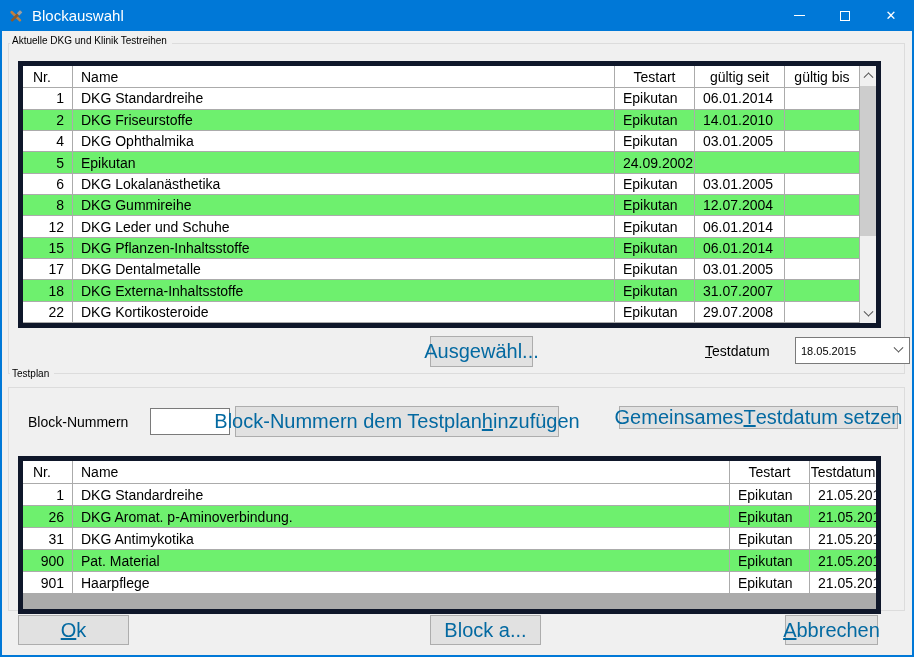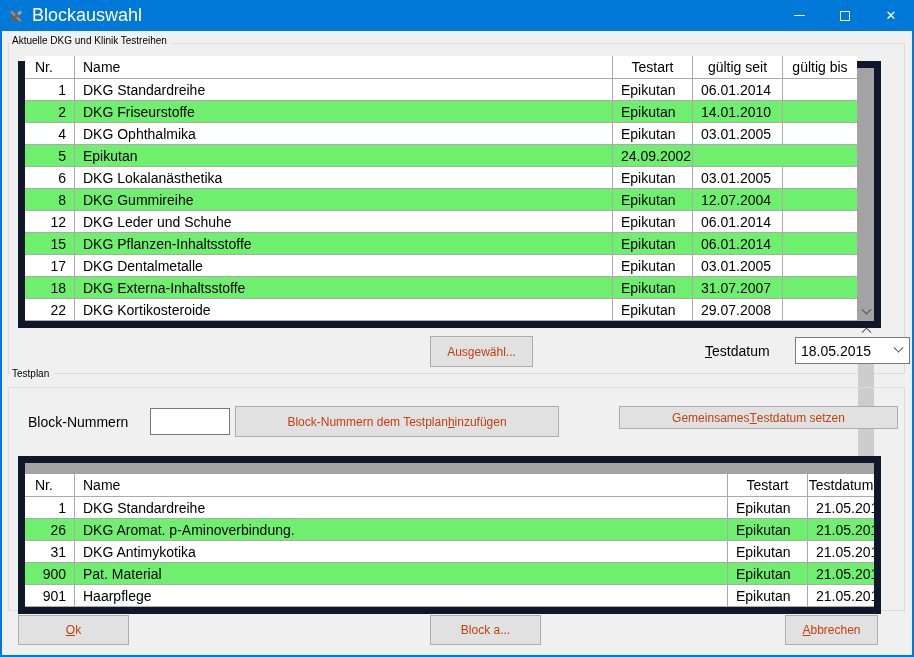--- a/index.html
+++ b/index.html
@@ -10,35 +10,35 @@
     background:#F0F0F0;
     border:2px solid #0078D7;
     overflow:hidden;
   }
   
   .titlebar {
     position:absolute; top:-2px; left:-2px; width:914px; height:31px;
     background:#0078D7; display:flex; align-items:center;
   }
   .title-icon { width:16px; height:16px; margin-left:8px; flex:0 0 auto; }
-  .title-text { color:#fff; font-size:18px; margin-left:8px; }
+  .title-text { color:#fff; font-size:15px; margin-left:8px; }
   .win-controls { margin-left:auto; display:flex; height:100%; }
   .win-btn { width:46px; height:100%; display:flex; align-items:center; justify-content:center; color:#fff; font-size:13px; cursor:default; }
   .min-glyph { width:11px; height:1px; background:#fff; display:block; }
   .max-glyph { width:10px; height:10px; border:1px solid #fff; display:block; }
   .close-glyph { font-size:13px; line-height:1; }
   
   .groupbox { position:absolute; border:1px solid #DCDCDC; }
   .gb1 { left:6px; top:41px; width:897px; height:331px; }
   .gb2 { left:6px; top:385px; width:897px; height:224px; }
   .group-label { position:absolute; font-size:10px; color:#000; background:#F0F0F0; padding:0 5px 0 2px; }
   .gl1 { left:8px; top:33px; }
   .gl2 { left:8px; top:366px; }
   
-  .listbox { position:absolute; background:#a3a3a3; border:7px solid #0f172a; display:flex;align-items:flex-end; }
+  .listbox { position:absolute; background:#a3a3a3; border:5px solid #0f172a; display:flex; }
   .lb1 { left:16px; top:59px; width:863px; height:267px; }
   .lb2 { left:16px; top:454px; width:863px; height:158px; }
   .lb-body { flex:1 1 auto; display:flex; flex-direction:column; overflow:hidden; }
   .row { display:grid; height:22px; border-bottom:1px solid #ABABAB; background:#fff; }
   .row.header { height:23px; }
   .row.green { background:#6EF06E; }
   .g1 { grid-template-columns:50px 1fr 80px 90px 74px; }
   .g2 { grid-template-columns:50px 1fr 80px 66px; }
   .c { font-size:14px; color:#000; display:flex; align-items:center; border-right:1px solid #ABABAB; overflow:hidden; white-space:nowrap; }
   .c:last-child { border-right:none; }
@@ -53,42 +53,42 @@
   .sb-arrow { position:absolute; left:0; width:16px; height:17px; display:flex; align-items:center; justify-content:center; }
   .sb-up { top:0; }
   .sb-down { bottom:0; }
   .chev { width:7px; height:7px; border-right:1px solid #505050; border-bottom:1px solid #505050; display:block; }
   .chev.up { transform:rotate(-135deg) translate(-2px,-2px); }
   .chev.down { transform:rotate(45deg) translate(-2px,-2px); }
   .sb-thumb { position:absolute; left:0; top:20px; width:16px; height:150px; background:#CDCDCD; }
   
   .btn {
     position:absolute; background:#E1E1E1; border:1px solid #ADADAD;
-    font-size:12px; color:#c2410c; display:flex; align-items:center; justify-content:center;
+    font-size:20px; color:#0369a1; display:flex; align-items:center; justify-content:center;
     white-space:nowrap; cursor:default;
   }
   .btn u, .label u { text-decoration:underline; }
   .btn-ausgewaehlt { left:428px; top:334px; width:103px; height:31px; }
   .btn-add    { left:233px; top:404px; width:324px; height:31px; }
   .btn-setdate{ left:617px; top:404px; width:279px; height:23px; }
   .btn-ok     { left:16px;  top:613px; width:111px; height:30px; }
   .btn-block  { left:428px; top:613px; width:111px; height:30px; }
   .btn-cancel { left:783px; top:613px; width:93px;  height:30px; }
   .label { position:absolute; font-size:14px; color:#000; white-space:nowrap; }
   .lbl-testdatum { left:703px; top:341px; }
   .lbl-blocknr   { left:26px;  top:412px; }
   .text-input {
     position:absolute; left:148px; top:406px; width:80px; height:27px;
     border:1px solid #7A7A7A; background:#fff; font-size:14px; padding:0 4px;
     font-family:"Liberation Sans", sans-serif;
   }
   .combobox {
     position:absolute; left:793px; top:335px; width:115px; height:27px;
     border:1px solid #7A7A7A; background:#fff; display:flex; align-items:center;
-    font-size:14px; padding-left:5px; cursor:default;
+    font-size:11px; padding-left:5px; cursor:default;
   }
   .combo-arrow { margin-left:auto; margin-right:7px; }
 </style>
 </head>
 <body>
 
 <div class="window">
 
   <div class="titlebar">
     <svg class="title-icon" viewBox="0 0 16 16">

